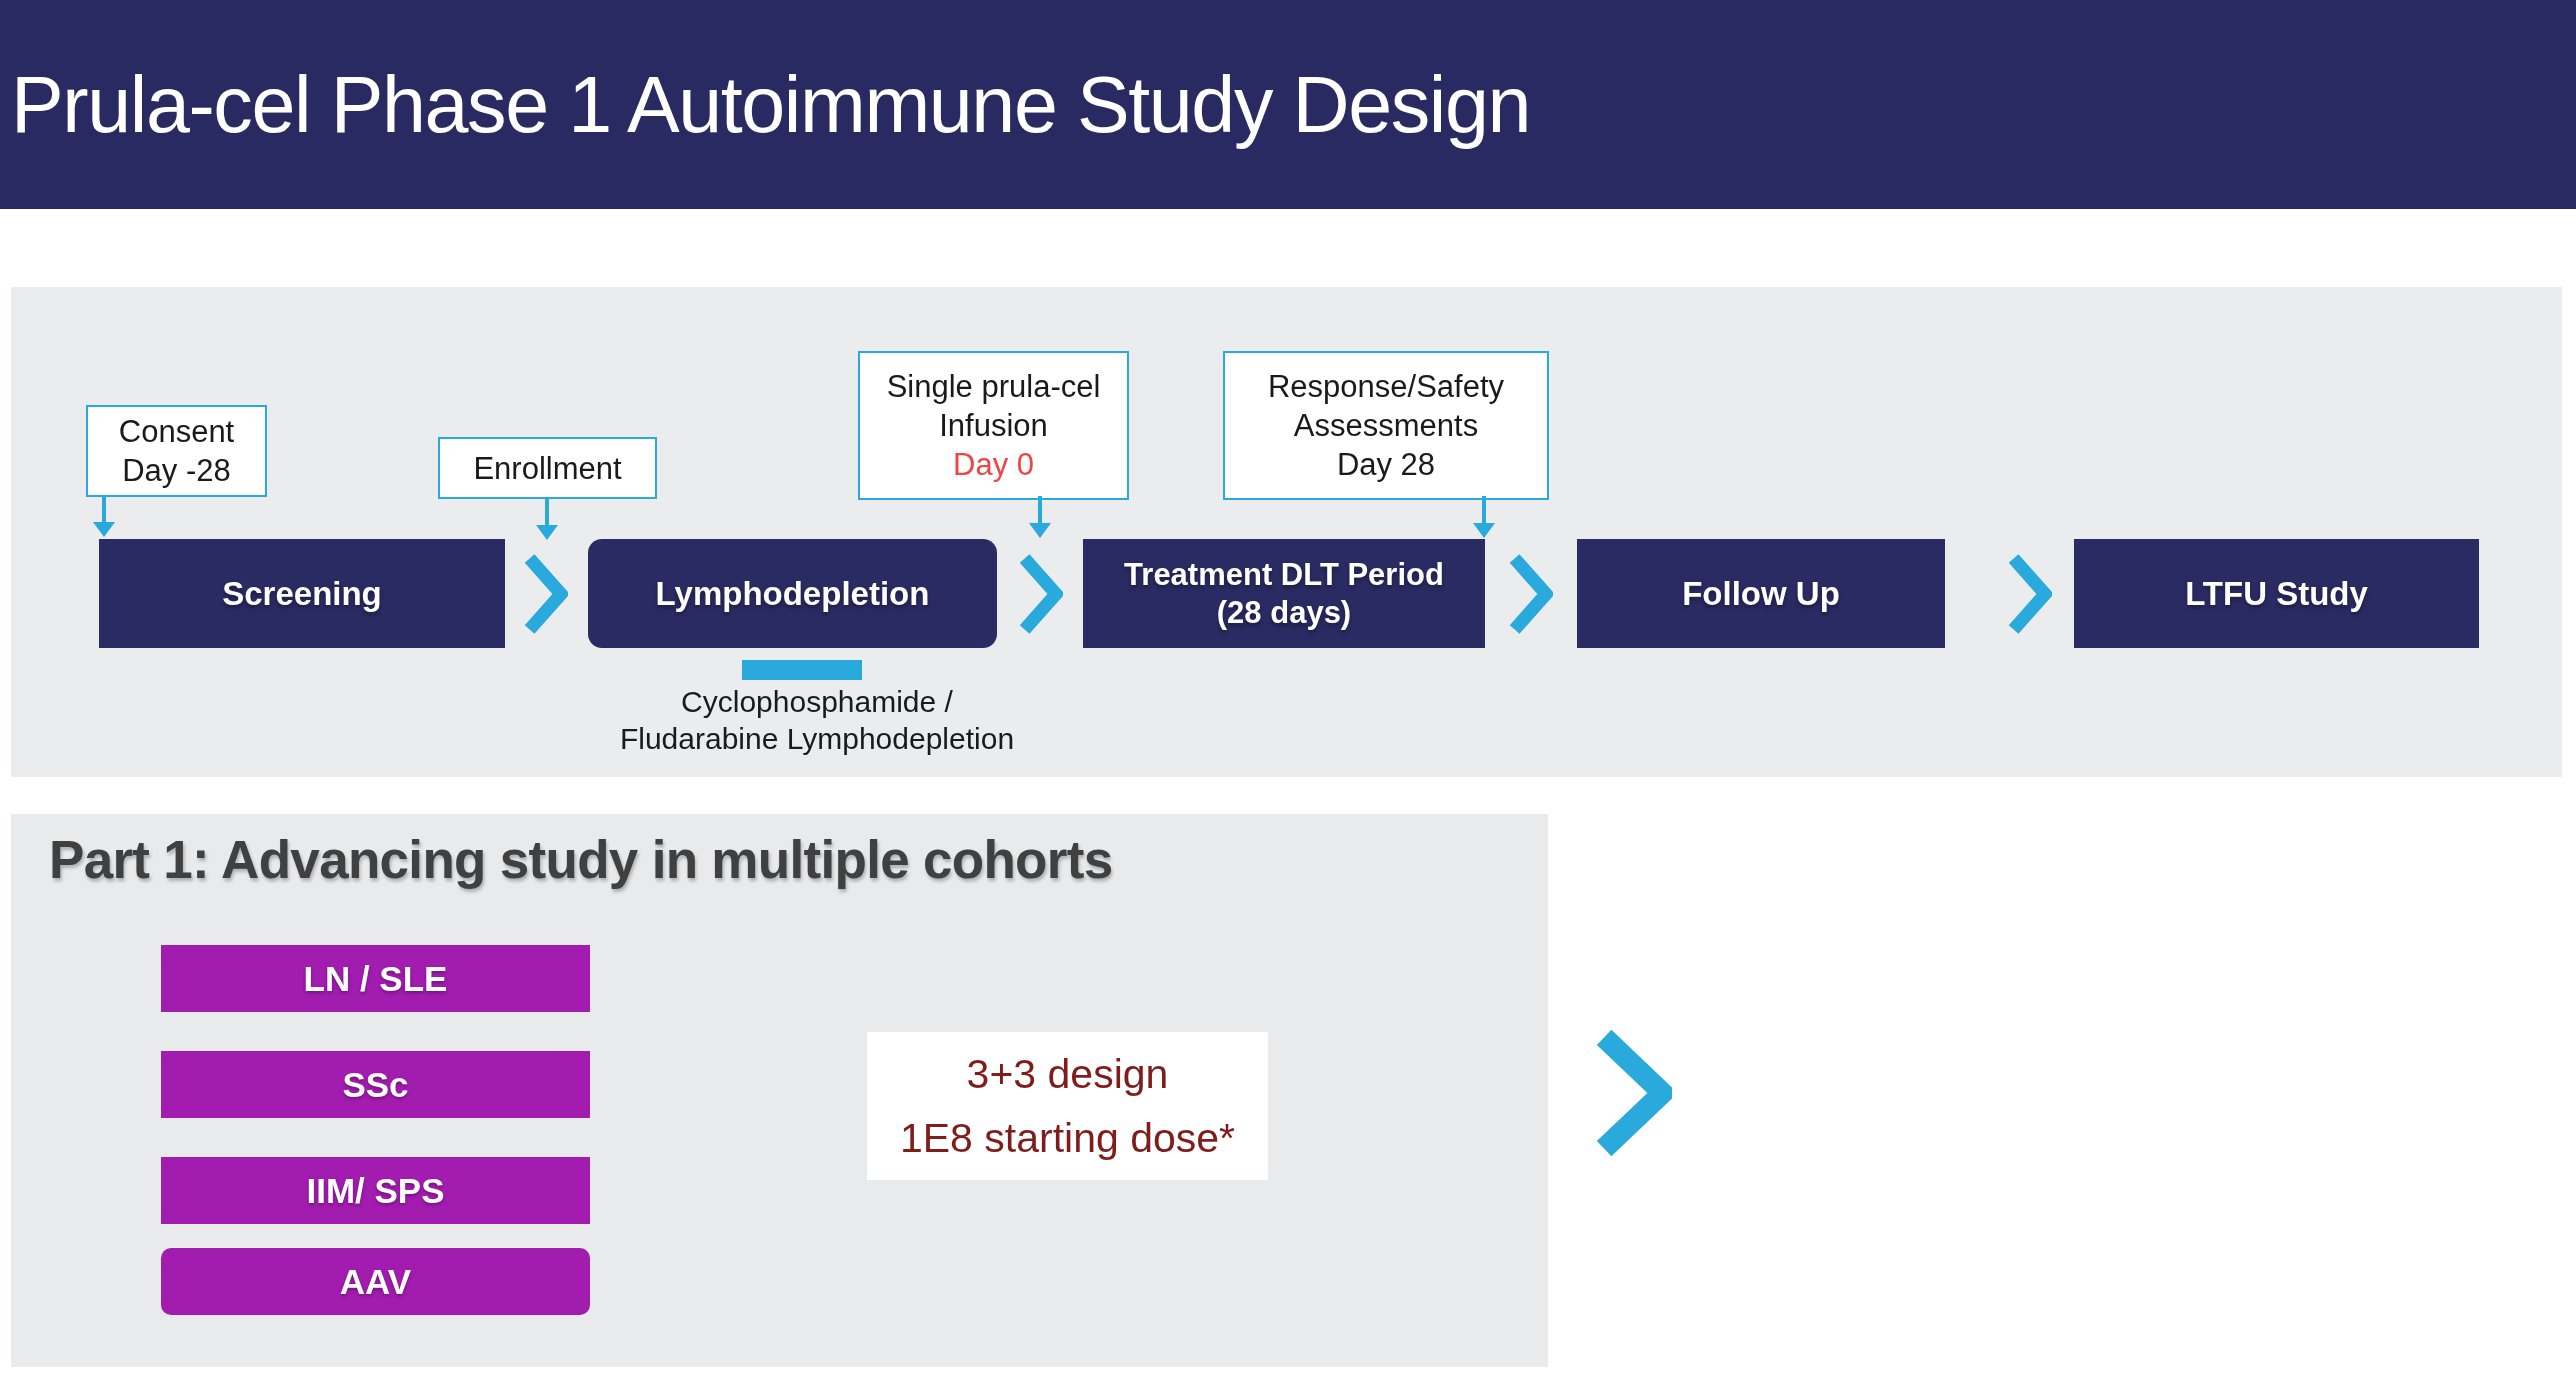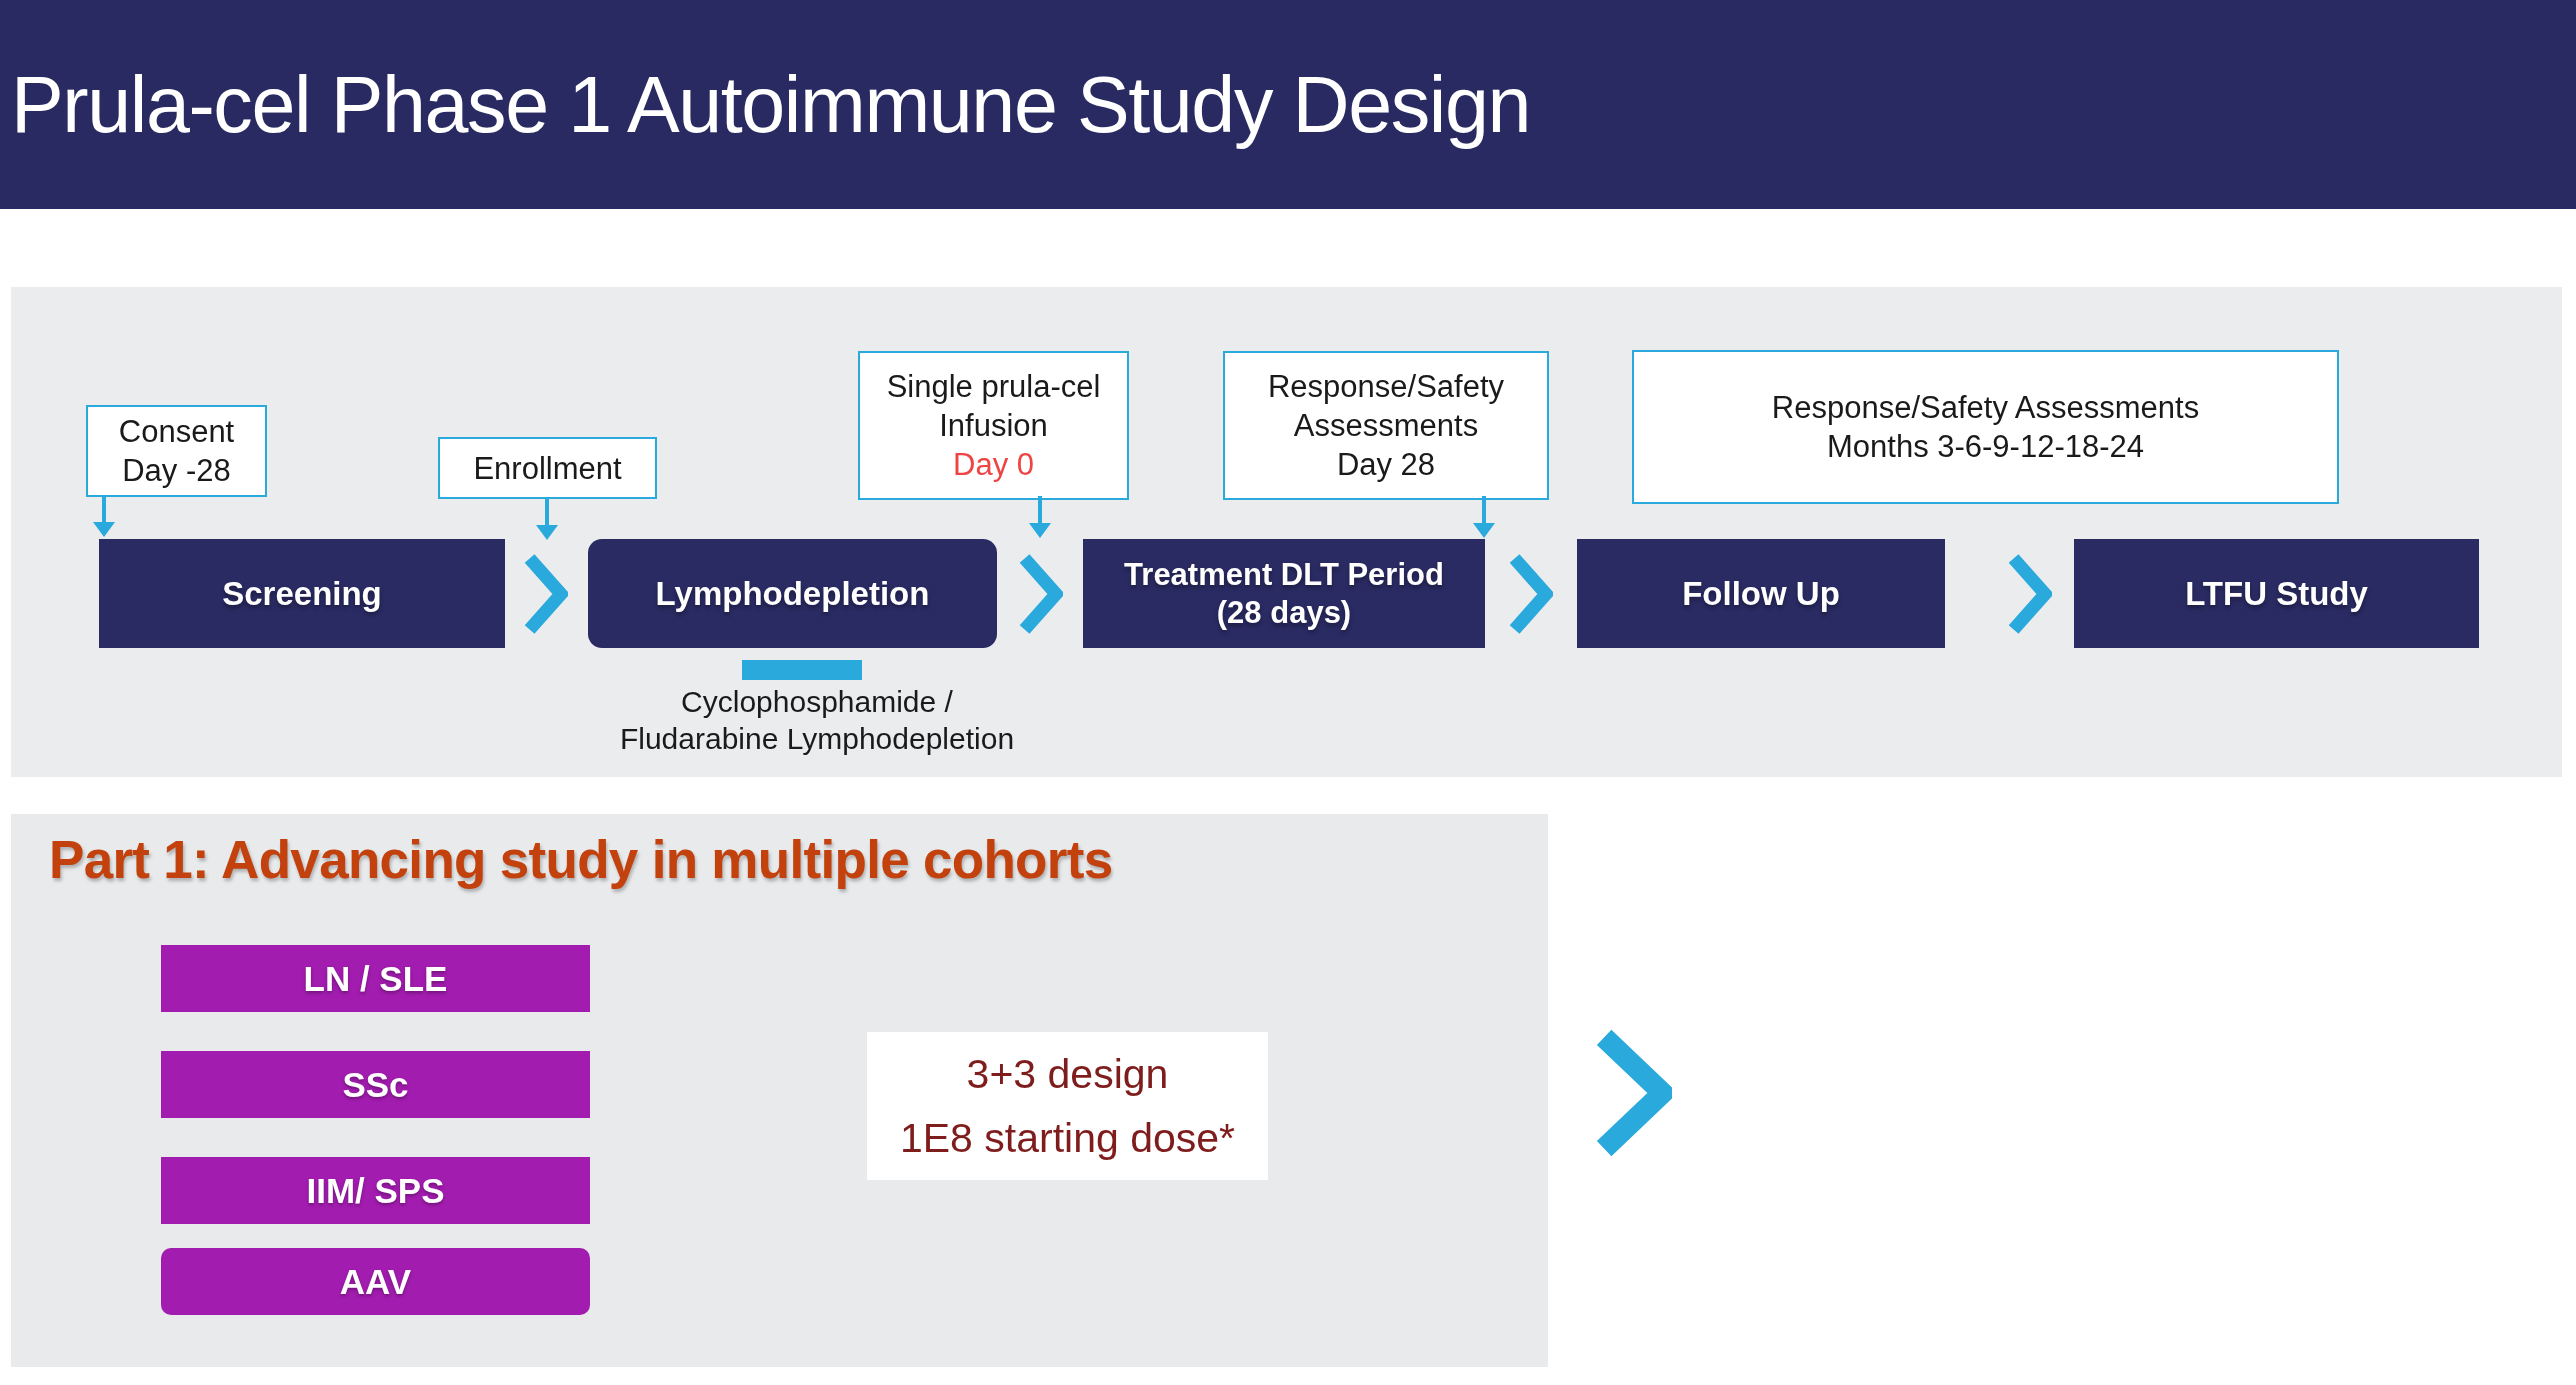--- a/index.html
+++ b/index.html
@@ -34,21 +34,21 @@
   .st-dlt{left:1072px;width:402px;font-size:31px;}
   .st-follow{left:1566px;width:368px;}
   .st-ltfu{left:2063px;width:405px;}
   .chev{position:absolute;top:266px;width:44px;height:82px;}
   .cv1{left:513px;} .cv2{left:1008px;} .cv3{left:1498px;} .cv4{left:1997px;}
   
   .lymph-underline{position:absolute;left:731px;top:373px;width:120px;height:20.4px;background:#29A9DC;}
   .lymph-note{position:absolute;left:570px;top:396px;width:408px;text-align:center;color:#1A1A1A;font-size:30px;line-height:37px;margin-left:32px;}
   
   .panel-part1{position:absolute;left:11px;top:814px;width:1537px;height:553px;background:#E9EAEC;}
-  .part-title{position:absolute;color:#c2410c;font-weight:bold;font-size:53px;letter-spacing:-0.7px;white-space:pre;text-shadow:1.4px 2.7px 3.4px rgba(0,0,0,.25);}
+  .part-title{position:absolute;color:#404040;font-weight:bold;font-size:53px;letter-spacing:-0.7px;white-space:pre;text-shadow:1.4px 2.7px 3.4px rgba(0,0,0,.25);}
   .pt1{left:38px;top:15px;}
   .cohort{position:absolute;left:150px;width:429px;height:67px;background:#a21caf;color:#ffffff;font-weight:bold;font-size:35px;display:flex;align-items:center;justify-content:center;text-shadow:0 2px 3.4px rgba(0,0,0,.3);}
   .ch0{top:131px;} .ch1{top:237px;} .ch2{top:343px;} .ch3{top:434px;border-radius:10px;}
   .design-box{position:absolute;left:856px;top:218px;width:401px;height:148px;background:#ffffff;display:flex;flex-direction:column;justify-content:center;align-items:center;gap:23px;color:#7f1d1d;font-size:41px;line-height:41px;text-align:center;}
   
   .big-chev{position:absolute;left:1596px;top:1029px;width:76px;height:128px;}
   
   .panel-part2{position:absolute;left:1705px;top:818px;width:853px;height:550px;background:#E9EAEC;}
   .pt2{left:46px;top:33px;}
   .dose-label{position:absolute;left:87px;top:226px;width:680px;text-align:center;color:#2A2B63;font-weight:bold;font-size:46px;line-height:53px;text-shadow:1.4px 2.7px 3.4px rgba(0,0,0,.25);}
@@ -74,24 +74,20 @@
     </div>
     <div class="callout co-infusion">
       <span>Single prula-cel</span>
       <span>Infusion</span>
       <span class="blue">Day 0</span>
     </div>
     <div class="callout co-day28">
       <span>Response/Safety</span>
       <span>Assessments</span>
       <span>Day 28</span>
-    </div>
-    <div class="callout co-months">
-      <span>Response/Safety Assessments</span>
-      <span>Months 3-6-9-12-18-24</span>
     </div>
 
     <div class="arrow ar-consent">
         <div class="stem"></div>
         <div class="head"></div>
       </div>
     <div class="arrow ar-enroll">
         <div class="stem"></div>
         <div class="head"></div>
       </div>

